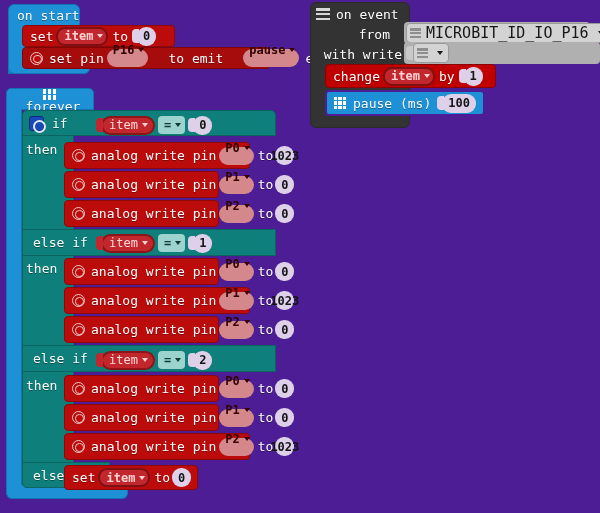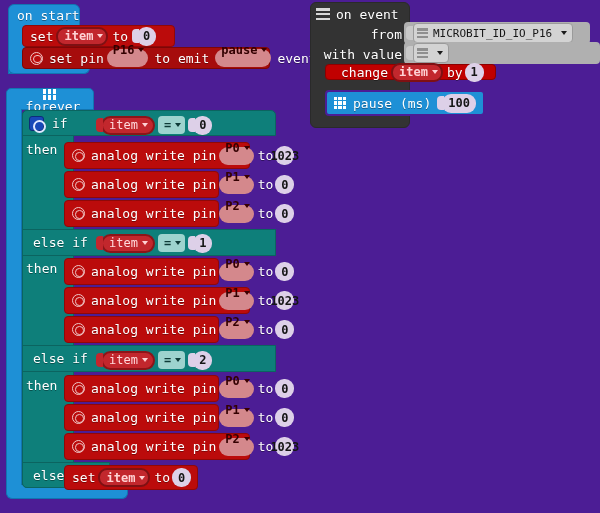--- a/index.html
+++ b/index.html
@@ -129,21 +129,21 @@
   .greyslot {
     background: #d3d3d3;
     border: 1px solid #9a9a9a;
     border-radius: 4px;
     height: 20px;
     display: inline-flex;
     align-items: center;
     padding: 0 5px 0 3px;
     gap: 5px;
   }
-  .greyslot .txt { color:#161616; font-size:11px; }
+  .greyslot .txt { color:#161616; font-size:15px; }
   .greywrap {
     position:absolute;
     background:#b0b0b0;
     border-radius:4px;
     height:22px;
     display:flex;
     align-items:center;
     padding-left:2px;
   }
 
@@ -286,21 +286,21 @@
 
     <div class="blk st-darkred" style="left:22px; top:47px; width:248px; height:22px; padding:0 7px;">
       <span class="icon" style="margin-right:6px;">
           <span class="pin-icon"></span>
         </span>
       <span class="lbl">set pin</span>
       <span class="fld-red">
         <span class="txt">P16</span>
         <span class="caret"></span>
       </span>
-      <span class="lbl" style="margin:0 3px;">to emit</span>
+      <span class="lbl" style="margin:0 17px;">to emit</span>
       <span class="fld-red">
         <span class="txt">pause</span>
         <span class="caret"></span>
       </span>
       <span class="lbl" style="margin-left:3px;">events</span>
     </div>
   </div>
 
   <div>
 
@@ -310,56 +310,56 @@
       <span class="icon" style="margin-right:6px;">
         <span class="lines-icon">
             <i></i>
             <i></i>
             <i></i>
           </span>
       </span>
       <span class="lbl">on event</span>
     </div>
 
-    <div class="blk" style="left:312px; top:24px; width:90px; height:20px; background:transparent; border:none; justify-content:flex-end; ">
+    <div class="blk" style="left:300px; top:24px; width:90px; height:20px; background:transparent; border:none; justify-content:flex-end; ">
       <span class="lbl">from</span>
     </div>
     <div class="greywrap" style="left:404px; top:22px; width:186px;">
       <span class="plug grey"></span>
       <span class="greyslot" style="margin-left:2px;">
         <span class="icon">
           <span class="lines-icon grey" style="width:11px;height:10px;">
               <i></i>
               <i></i>
               <i></i>
             </span>
         </span>
         <span class="txt">MICROBIT_ID_IO_P16</span>
         <span class="caret dark"></span>
       </span>
     </div>
 
     <div class="blk" style="left:316px; top:44px; width:90px; height:20px; background:transparent; border:none; justify-content:flex-end; padding-right:4px;">
-      <span class="lbl">with value</span>
+      <span class="lbl">with write</span>
     </div>
     <div class="greywrap" style="left:404px; top:42px; width:196px;">
       <span class="plug grey"></span>
       <span class="greyslot" style="margin-left:2px;">
         <span class="icon">
           <span class="lines-icon grey" style="width:11px;height:10px;">
               <i></i>
               <i></i>
               <i></i>
             </span>
         </span>
         <span class="caret dark"></span>
       </span>
     </div>
 
-    <div class="blk st-red2" style="left:325px; top:64px; width:171px; height:16px; padding:0 15px;">
+    <div class="blk st-red2" style="left:325px; top:64px; width:171px; height:24px; padding:0 7px;">
       <span class="lbl">change</span>
       <span class="varfield">
         <span class="txt">item</span>
         <span class="caret light"></span>
       </span>
       <span class="lbl" style="margin:0 4px 0 1px;">by</span>
       <span class="plug"></span>
       <span class="numslot">
         <span class="txt">1</span>
       </span>

